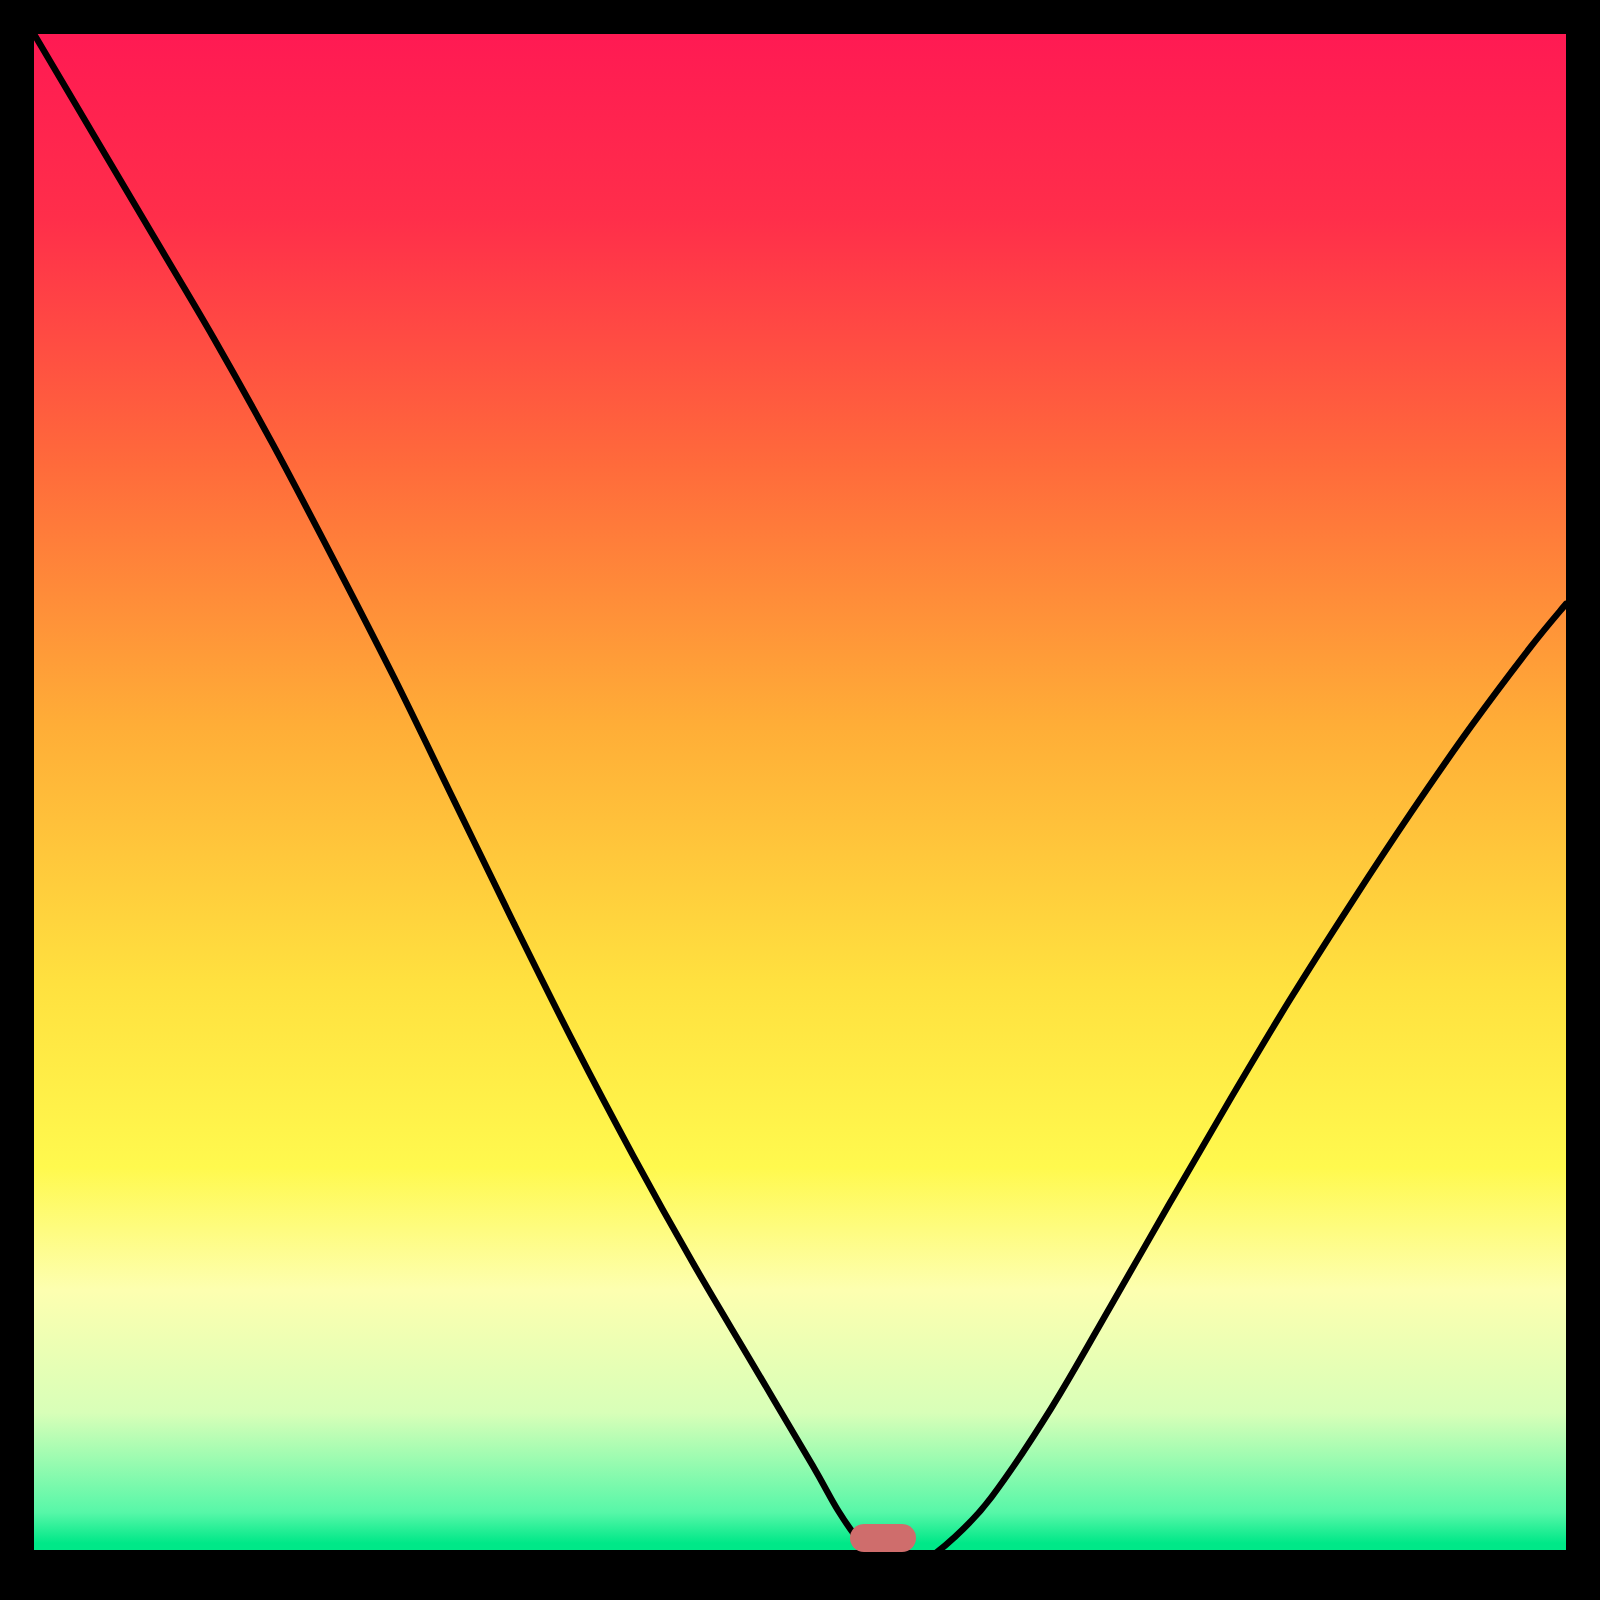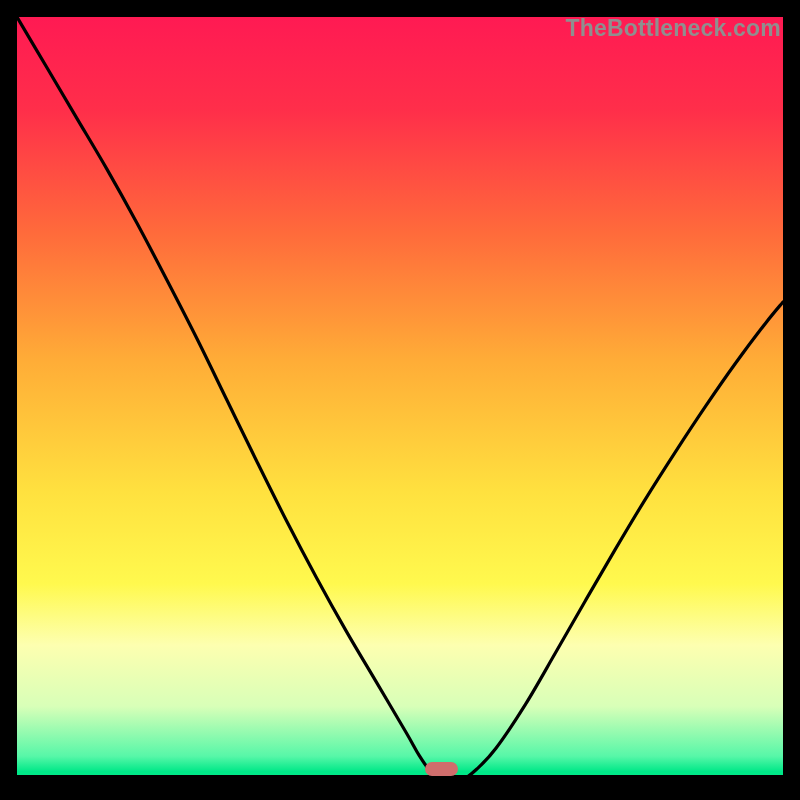--- a/index.html
+++ b/index.html
@@ -60,14 +60,13 @@
           <stop offset="96.5%" stop-color="#57f7a8"></stop>
           <stop offset="98.5%" stop-color="#00e888"></stop>
           <stop offset="100%" stop-color="#00e888"></stop>
         </linearGradient>
     </defs>
     <rect x="0" y="0" width="766" height="766" fill="url(#bg-grad)"></rect>
     <path id="curve" fill="none" stroke="#000000" stroke-width="3.2" stroke-linecap="round" stroke-linejoin="round" d="M 0.00 0.00 C 4.98 8.43, 19.92 33.70, 29.87 50.56 C 39.83 67.41, 49.79 84.26, 59.75 101.11 C 69.71 117.96, 79.66 134.31, 89.62 151.67 C 99.58 169.03, 109.54 186.90, 119.50 205.29 C 129.45 223.67, 139.28 242.57, 149.37 261.97 C 159.46 281.38, 169.92 301.55, 180.01 321.72 C 190.10 341.89, 199.93 362.57, 209.88 383.00 C 219.84 403.43, 229.80 424.11, 239.76 444.28 C 249.72 464.45, 259.67 484.62, 269.63 504.03 C 279.59 523.43, 289.55 542.33, 299.51 560.71 C 309.46 579.10, 319.42 596.97, 329.38 614.33 C 339.34 631.69, 349.30 648.04, 359.25 664.89 C 369.21 681.74, 381.98 703.19, 389.13 715.44 C 396.28 727.70, 398.06 731.91, 402.15 738.42 C 406.24 744.93, 409.81 750.30, 413.64 754.51 C 417.47 758.72, 421.94 761.79, 425.13 763.70 C 428.32 765.62, 429.60 766.00, 432.79 766.00 C 435.98 766.00, 439.81 766.00, 444.28 763.70 C 448.75 761.40, 453.85 757.57, 459.60 752.21 C 465.34 746.85, 470.58 742.38, 478.75 731.53 C 486.92 720.68, 498.67 703.06, 508.62 687.10 C 518.58 671.14, 528.54 653.01, 538.50 635.78 C 548.46 618.54, 558.41 600.93, 568.37 583.69 C 578.33 566.46, 588.29 549.22, 598.25 532.37 C 608.20 515.52, 618.03 498.92, 628.12 482.58 C 638.21 466.24, 648.67 449.90, 658.76 434.32 C 668.85 418.75, 678.68 403.81, 688.63 389.13 C 698.59 374.45, 708.55 360.02, 718.51 346.23 C 728.47 332.44, 740.47 316.61, 748.38 306.40 C 756.30 296.19, 763.06 288.53, 766.00 284.95"></path>
     <rect x="0" y="758" width="766" height="8" fill="#000"></rect>
   </svg>
   <div class="marker" id="marker" style="left: 408px; top: 745px; width: 33px; height: 14px; background: rgb(207, 109, 108);"></div>
-  <div class="watermark">TheBottleneck.com</div>
 </div>
 
 </body></html>

